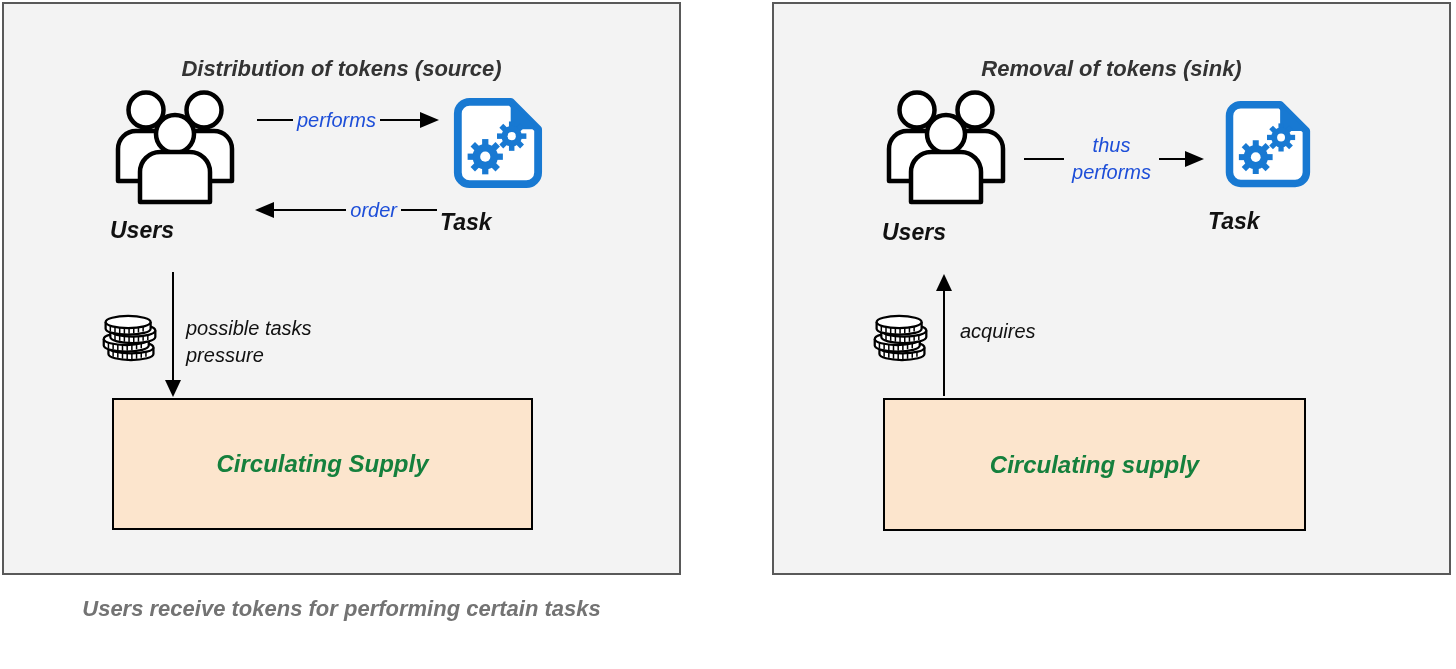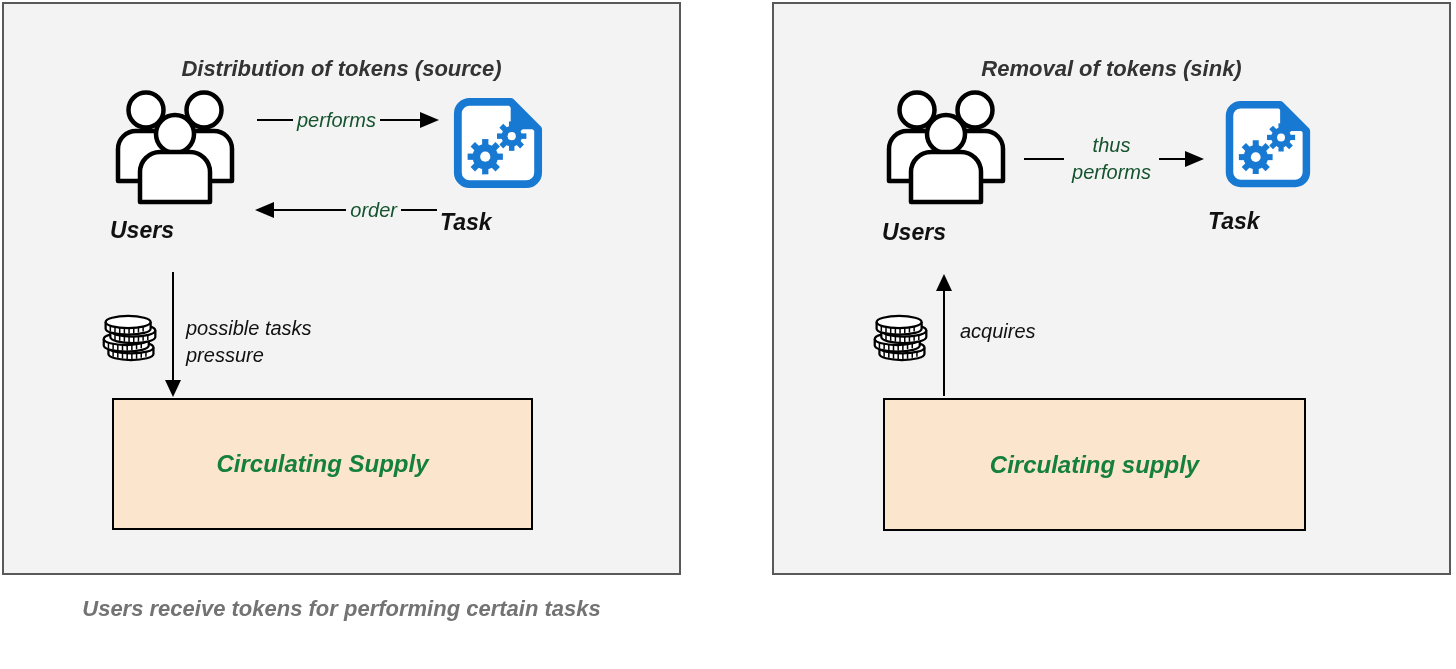--- a/index.html
+++ b/index.html
@@ -21,21 +21,21 @@
   .entity-label{
     position:absolute;font-size:23px;font-weight:bold;
     font-style:italic;color:#111111;
   }
   .arrow-row{
     position:absolute;display:flex;align-items:center;
   }
   .hline{height:2.5px;background:#000;}
   .grow{flex:1;}
   .arrow-label{
-    font-size:20px;font-style:italic;color:#14532d;padding:0 4px;
+    font-size:20px;font-style:italic;color:#1d4ed8;padding:0 4px;
     white-space:pre-line;text-align:center;line-height:27px;
   }
   .head-right{
     width:0;height:0;border-top:8px solid transparent;
     border-bottom:8px solid transparent;border-left:19px solid #000;
   }
   .head-left{
     width:0;height:0;border-top:8px solid transparent;
     border-bottom:8px solid transparent;border-right:19px solid #000;
   }

